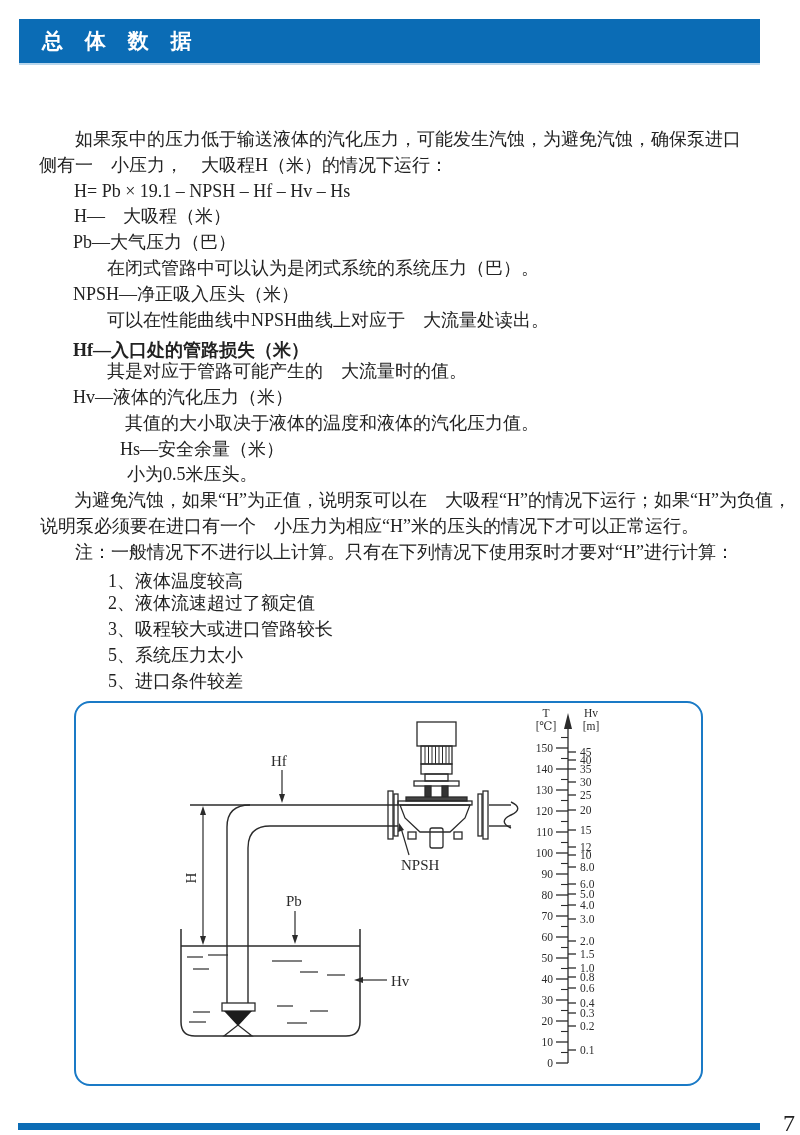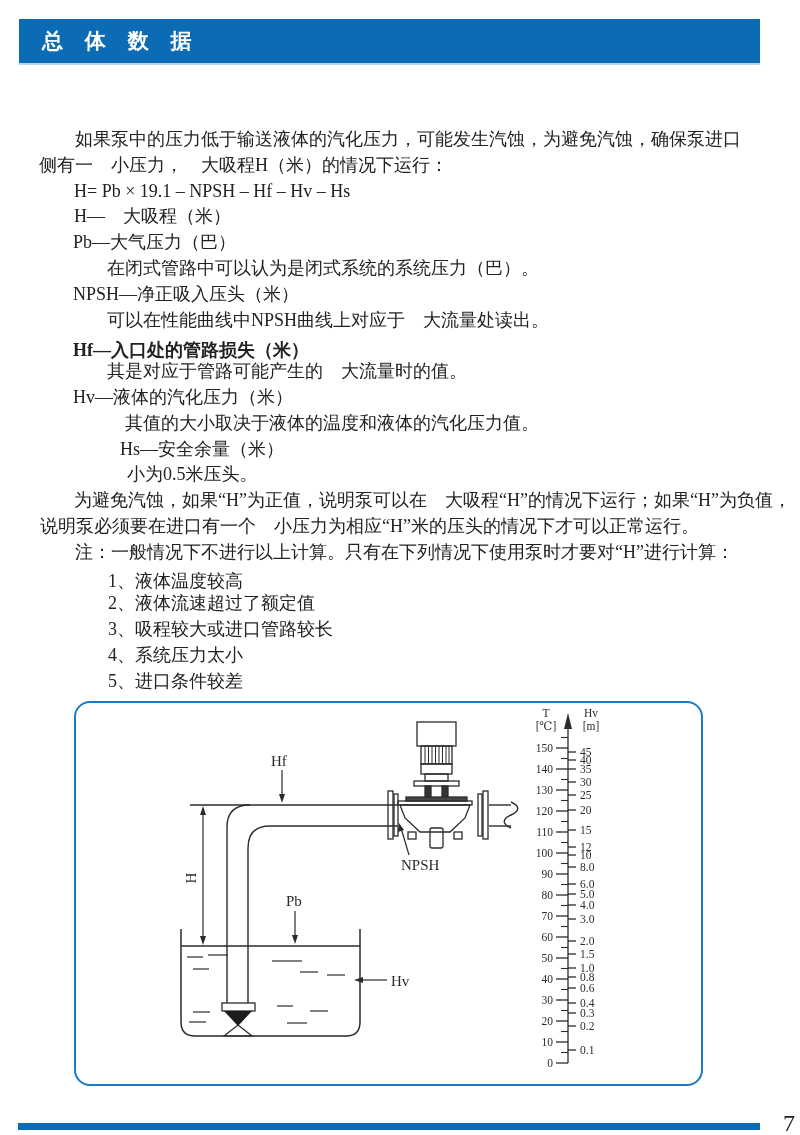--- a/index.html
+++ b/index.html
@@ -65,21 +65,21 @@
       <div class="bline" style="left: 73px; top: 384px;">Hv—液体的汽化压力（米）</div>
       <div class="bline" style="left: 107px; top: 409.8px; margin-left: 18px;">其值的大小取决于液体的温度和液体的汽化压力值。</div>
       <div class="bline" style="left: 73px; top: 435.6px; margin-left: 47px;">Hs—安全余量（米）</div>
       <div class="bline" style="left: 127px; top: 461.4px; text-align: center;">小为0.5米压头。</div>
       <div class="bline" style="left: 74px; top: 487.2px;">为避免汽蚀，如果“H”为正值，说明泵可以在　大吸程“H”的情况下运行；如果“H”为负值，</div>
       <div class="bline" style="left: 40px; top: 513px; text-align: right;">说明泵必须要在进口有一个　小压力为相应“H”米的压头的情况下才可以正常运行。</div>
       <div class="bline" style="left: 75px; top: 538.8px;">注：一般情况下不进行以上计算。只有在下列情况下使用泵时才要对“H”进行计算：</div>
       <div class="bline" style="left: 108px; top: 568px;">1、液体温度较高</div>
       <div class="bline" style="left: 108px; top: 590.4px;">2、液体流速超过了额定值</div>
       <div class="bline" style="left: 108px; top: 616.2px;">3、吸程较大或进口管路较长</div>
-      <div class="bline" style="left: 108px; top: 642px;">4、系统压力太小</div>
+      <div class="bline" style="left: 108px; top: 642px;">5、系统压力太小</div>
       <div class="bline" style="left: 108px; top: 667.8px;">5、进口条件较差</div>
     </div>
 
   <div class="diagram-box" style="border-color: rgb(26, 122, 198);"></div>
 
   <svg class="overlay" width="800" height="1135" viewBox="0 0 800 1135">
     <g stroke="#2b2b2b" stroke-width="1.4" fill="none">
 
       <path d="M 190,805 H 398"></path>
       <path d="M 270,826 H 398"></path>

